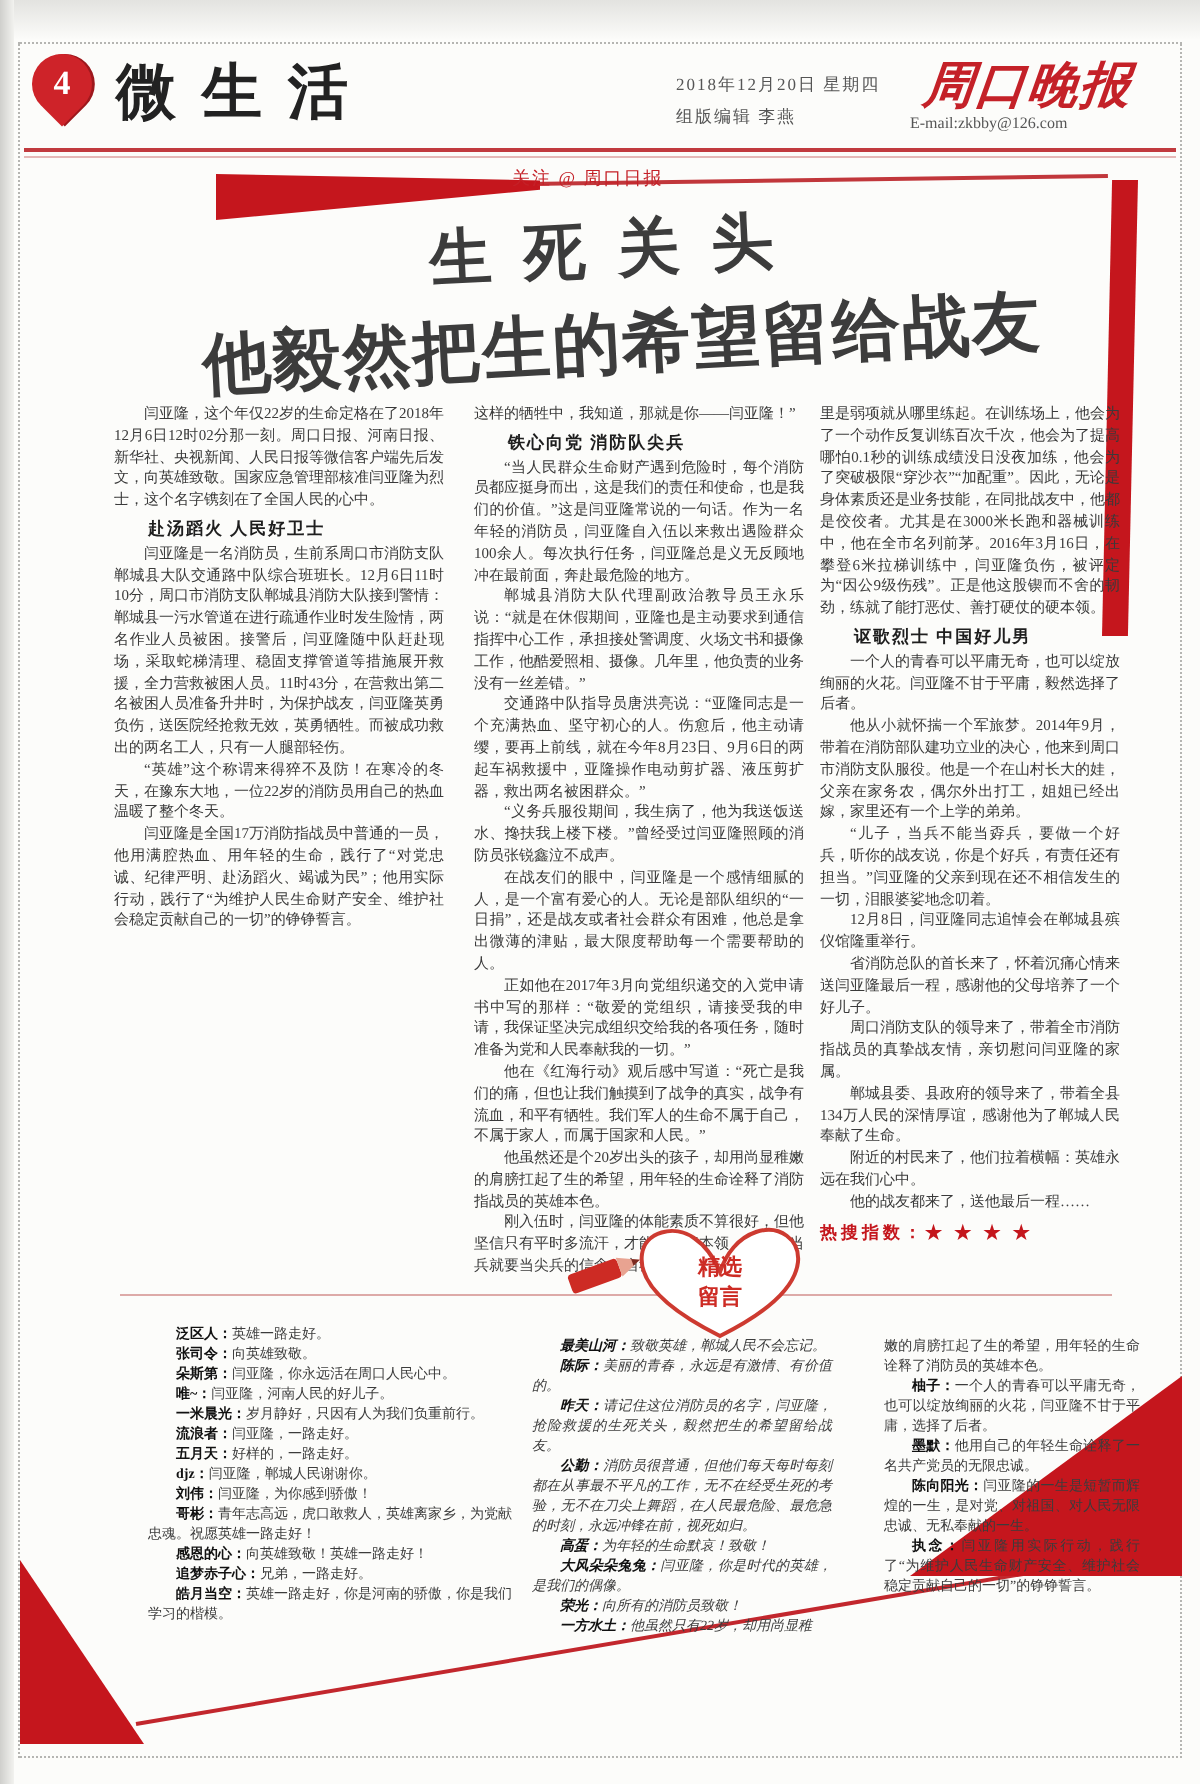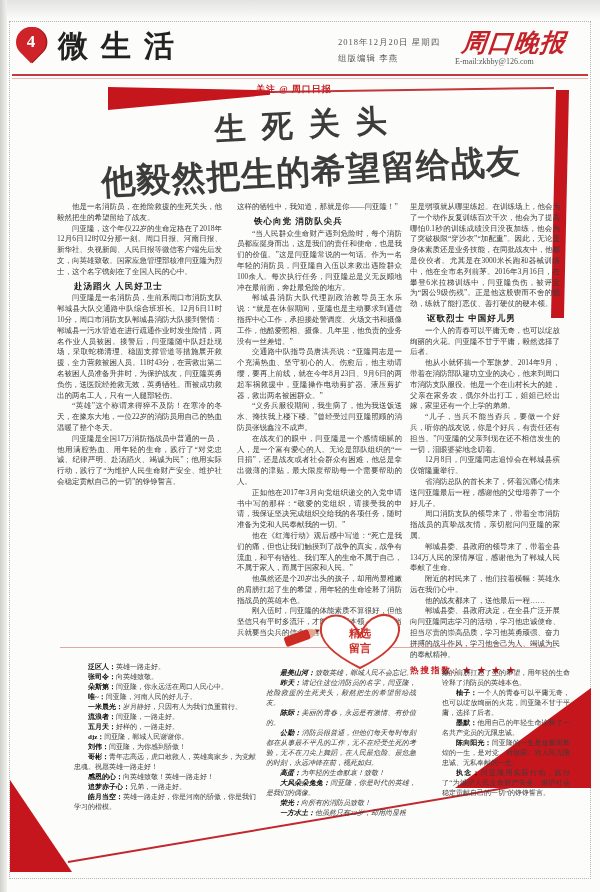--- a/index.html
+++ b/index.html
@@ -26,21 +26,21 @@
        font-style:italic;color:#c42128;letter-spacing:1px;transform:skewX(-6deg);}
   .hdr-email{position:absolute;left:455px;top:57px;font-size:8px;color:#555;}
   .rule{position:absolute;left:12px;top:74px;width:576px;height:2px;
        border-top:2px solid #c13a3e;border-bottom:1px solid #e5b7b6;}
 
   
   .banner-line{position:absolute;left:120px;top:93px;width:434px;height:1.5px;
        background:#c1373b;transform:rotate(-0.8deg);transform-origin:left center;}
   .wedge{position:absolute;left:108px;top:87px;width:162px;height:23px;background:#c5161d;
        clip-path:polygon(0 0,100% 14%,100% 34%,0 100%);}
-  .tag{position:absolute;left:256px;top:83px;font-size:9px;font-weight:bold;color:#c42128;
+  .tag{position:absolute;left:256px;top:83px;font-size:9px;font-weight:normal;color:#c42128;
        letter-spacing:1px;}
   .vbar{position:absolute;left:551px;top:90px;width:18px;height:228px;background:#c5161d;
        clip-path:polygon(28% 0,100% 0,72% 100%,0 100%);z-index:1;}
   .headline{position:absolute;left:70px;top:104px;width:480px;text-align:center;
        transform:rotate(-3deg);color:#3c3c3c;z-index:2;}
   .headline .l1{font-size:31px;font-weight:900;letter-spacing:16px;}
   .headline .l2{font-size:34px;font-weight:900;letter-spacing:1px;margin-top:3px;}
 
   
   .col{position:absolute;top:202px;font-size:7.5px;line-height:10.8px;text-align:justify;
@@ -98,21 +98,20 @@
   <div class="banner-line"></div>
   <div class="wedge"></div>
   <div class="tag">关注 @ 周口日报</div>
   <div class="vbar"></div>
   <div class="headline">
     <div class="l1">生死关头</div>
     <div class="l2">他毅然把生的希望留给战友</div>
   </div>
 
   <div class="col col1">
-      <div class="para">他是一名消防员，在抢险救援的生死关头，他毅然把生的希望留给了战友。</div>
       <div class="para">闫亚隆，这个年仅22岁的生命定格在了2018年12月6日12时02分那一刻。周口日报、河南日报、新华社、央视新闻、人民日报等微信客户端先后发文，向英雄致敬。国家应急管理部核准闫亚隆为烈士，这个名字镌刻在了全国人民的心中。</div>
       <div class="subhead">赴汤蹈火 人民好卫士</div>
       <div class="para">闫亚隆是一名消防员，生前系周口市消防支队郸城县大队交通路中队综合班班长。12月6日11时10分，周口市消防支队郸城县消防大队接到警情：郸城县一污水管道在进行疏通作业时发生险情，两名作业人员被困。接警后，闫亚隆随中队赶赴现场，采取蛇梯清理、稳固支撑管道等措施展开救援，全力营救被困人员。11时43分，在营救出第二名被困人员准备升井时，为保护战友，闫亚隆英勇负伤，送医院经抢救无效，英勇牺牲。而被成功救出的两名工人，只有一人腿部轻伤。</div>
       <div class="para">“英雄”这个称谓来得猝不及防！在寒冷的冬天，在豫东大地，一位22岁的消防员用自己的热血温暖了整个冬天。</div>
       <div class="para">闫亚隆是全国17万消防指战员中普通的一员，他用满腔热血、用年轻的生命，践行了“对党忠诚、纪律严明、赴汤蹈火、竭诚为民”；他用实际行动，践行了“为维护人民生命财产安全、维护社会稳定贡献自己的一切”的铮铮誓言。</div>
     </div>
   <div class="col col2">
       <div class="para cont">这样的牺牲中，我知道，那就是你——闫亚隆！”</div>
       <div class="subhead">铁心向党 消防队尖兵</div>
       <div class="para">“当人民群众生命财产遇到危险时，每个消防员都应挺身而出，这是我们的责任和使命，也是我们的价值。”这是闫亚隆常说的一句话。作为一名年轻的消防员，闫亚隆自入伍以来救出遇险群众100余人。每次执行任务，闫亚隆总是义无反顾地冲在最前面，奔赴最危险的地方。</div>
@@ -130,21 +129,20 @@
       <div class="subhead">讴歌烈士 中国好儿男</div>
       <div class="para">一个人的青春可以平庸无奇，也可以绽放绚丽的火花。闫亚隆不甘于平庸，毅然选择了后者。</div>
       <div class="para">他从小就怀揣一个军旅梦。2014年9月，带着在消防部队建功立业的决心，他来到周口市消防支队服役。他是一个在山村长大的娃，父亲在家务农，偶尔外出打工，姐姐已经出嫁，家里还有一个上学的弟弟。</div>
       <div class="para">“儿子，当兵不能当孬兵，要做一个好兵，听你的战友说，你是个好兵，有责任还有担当。”闫亚隆的父亲到现在还不相信发生的一切，泪眼婆娑地念叨着。</div>
       <div class="para">12月8日，闫亚隆同志追悼会在郸城县殡仪馆隆重举行。</div>
       <div class="para">省消防总队的首长来了，怀着沉痛心情来送闫亚隆最后一程，感谢他的父母培养了一个好儿子。</div>
       <div class="para">周口消防支队的领导来了，带着全市消防指战员的真挚战友情，亲切慰问闫亚隆的家属。</div>
       <div class="para">郸城县委、县政府的领导来了，带着全县134万人民的深情厚谊，感谢他为了郸城人民奉献了生命。</div>
       <div class="para">附近的村民来了，他们拉着横幅：英雄永远在我们心中。</div>
       <div class="para">他的战友都来了，送他最后一程……</div>
-      <div class="para">郸城县委、县政府决定，在全县广泛开展向闫亚隆同志学习的活动，学习他忠诚使命、担当尽责的崇高品质，学习他英勇顽强、奋力拼搏的战斗作风，学习他舍己为人、竭诚为民的奉献精神。</div>
       <div class="hotline">热搜指数：★ ★ ★ ★</div>
     </div>
 
   <div class="c-line"></div>
   <svg class="badge-pencil" viewBox="0 0 42 28">
     <g transform="rotate(-20 21 14)">
       <rect x="2" y="9" width="26" height="10" rx="2" fill="#cd2b24"></rect>
       <polygon points="28,9 39,14 28,19" fill="#e8a391"></polygon>
       <polygon points="35,12.2 39,14 35,15.8" fill="#7a2a20"></polygon>
     </g>
@@ -164,22 +162,22 @@
       <div class="c-item"><b>五月天：</b>好样的，一路走好。</div>
       <div class="c-item"><b>djz：</b>闫亚隆，郸城人民谢谢你。</div>
       <div class="c-item"><b>刘伟：</b>闫亚隆，为你感到骄傲！</div>
       <div class="c-item"><b>哥彬：</b>青年志高远，虎口敢救人，英雄离家乡，为党献忠魂。祝愿英雄一路走好！</div>
       <div class="c-item"><b>感恩的心：</b>向英雄致敬！英雄一路走好！</div>
       <div class="c-item"><b>追梦赤子心：</b>兄弟，一路走好。</div>
       <div class="c-item"><b>皓月当空：</b>英雄一路走好，你是河南的骄傲，你是我们学习的楷模。</div>
     </div>
   <div class="ccol ccol2">
       <div class="c-item"><b>最美山河：</b>致敬英雄，郸城人民不会忘记。</div>
+      <div class="c-item"><b>陈际：</b>美丽的青春，永远是有激情、有价值的。</div>
       <div class="c-item"><b>昨天：</b>请记住这位消防员的名字，闫亚隆，抢险救援的生死关头，毅然把生的希望留给战友。</div>
-      <div class="c-item"><b>陈际：</b>美丽的青春，永远是有激情、有价值的。</div>
       <div class="c-item"><b>公勤：</b>消防员很普通，但他们每天每时每刻都在从事最不平凡的工作，无不在经受生死的考验，无不在刀尖上舞蹈，在人民最危险、最危急的时刻，永远冲锋在前，视死如归。</div>
       <div class="c-item"><b>高蛋：</b>为年轻的生命默哀！致敬！</div>
       <div class="c-item"><b>大风朵朵兔兔：</b>闫亚隆，你是时代的英雄，是我们的偶像。</div>
       <div class="c-item"><b>荣光：</b>向所有的消防员致敬！</div>
       <div class="c-item"><b>一方水土：</b>他虽然只有22岁，却用尚显稚</div>
     </div>
   <div class="ccol ccol3">
       <div class="c-item cont">嫩的肩膀扛起了生的希望，用年轻的生命诠释了消防员的英雄本色。</div>
       <div class="c-item"><b>柚子：</b>一个人的青春可以平庸无奇，也可以绽放绚丽的火花，闫亚隆不甘于平庸，选择了后者。</div>
       <div class="c-item"><b>墨默：</b>他用自己的年轻生命诠释了一名共产党员的无限忠诚。</div>

